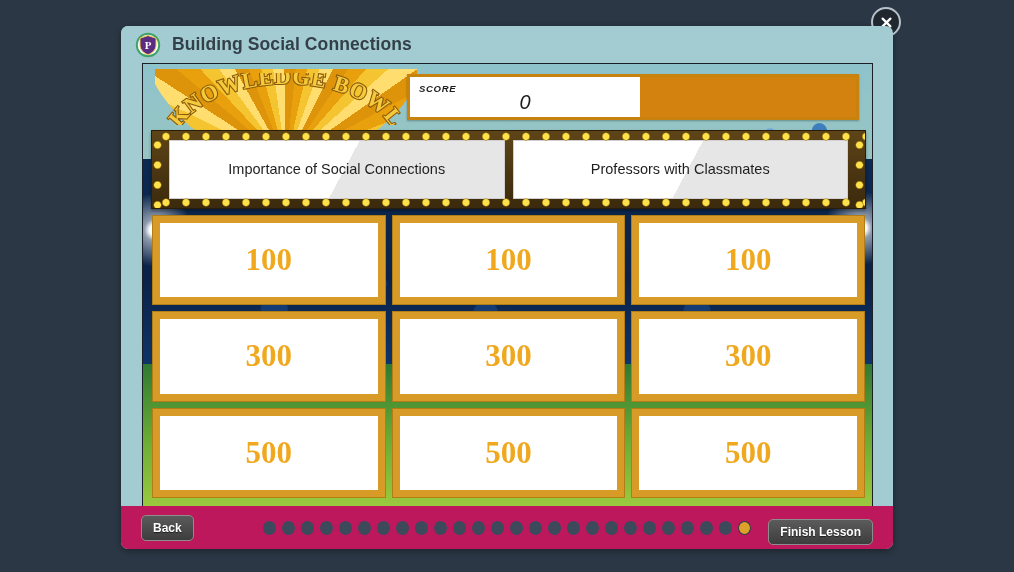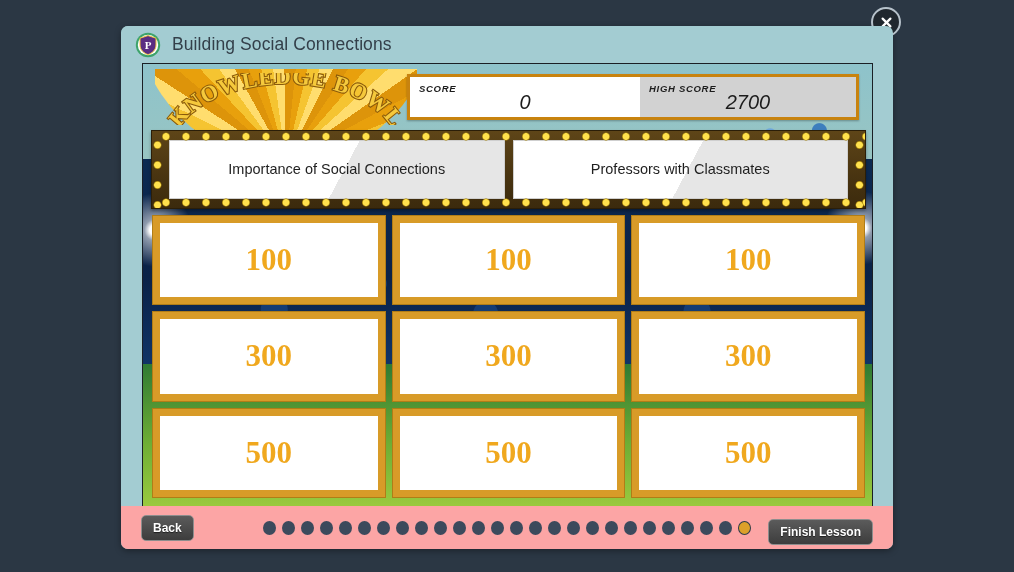--- a/index.html
+++ b/index.html
@@ -23,21 +23,21 @@
     position: absolute; left: 0; top: 0;
     width: 100%; height: 37px;
     display: flex; align-items: center;
     padding-left: 14px;
     background: #a3ccd2;
     border-radius: 7px 7px 0 0;
   }
   #brand-logo { width: 26px; height: 26px; flex: 0 0 26px; }
   #modal-title {
     margin-left: 11px;
-    font-size: 17.5px; font-weight: normal;
+    font-size: 17.5px; font-weight: bold;
     color: #333f49; letter-spacing: .1px;
   }
 
   
   #close-btn {
     position: absolute; right: -8px; top: -19px;
     width: 30px; height: 30px; border-radius: 50%;
     background: #20272e;
     border: 2px solid #b7c2cb;
     display: flex; align-items: center; justify-content: center;
@@ -192,21 +192,21 @@
     display:flex; align-items:center; justify-content:center;
     font-family: "Liberation Serif", serif;
     font-weight: bold; font-size: 31px; color: #f0a81e;
     cursor: pointer;
   }
 
   
   #footer {
     position: absolute; left: 0; bottom: 0;
     width: 100%; height: 43px;
-    background: #fca5a5;
+    background: #be185d;
     border-radius: 0 0 7px 7px;
     display:flex; align-items:center;
   }
   .pill-btn {
     background: linear-gradient(#5b5b5b, #3d3d3d);
     border: 1px solid #8d8d8d;
     border-radius: 5px;
     color: #ffffff; font-size: 12px; font-weight: bold;
     padding: 5px 11px; cursor: pointer;
     text-shadow: 0 1px 1px rgba(0,0,0,.6);
@@ -259,24 +259,20 @@
           <textPath href="#arcpath" startOffset="50%" text-anchor="middle">KNOWLEDGE BOWL</textPath>
         </text>
       </svg>
     </div>
 
     <div id="score-panel">
       <div id="score-cell" class="score-cell">
         <span class="score-label">SCORE</span>
         <span class="score-value">0</span>
       </div>
-      <div id="high-cell" class="score-cell">
-        <span class="score-label">HIGH SCORE</span>
-        <span class="score-value">2700</span>
-      </div>
     </div>
 
     <div id="marquee">
       <div class="bulbs bulbs-top"></div>
       <div class="bulbs bulbs-bot"></div>
       <div class="bulbs-side bulbs-l"></div>
       <div class="bulbs-side bulbs-r"></div>
       <div class="cat">Importance of Social Connections</div>
       <div class="cat">Professors with Classmates</div>
     </div>

